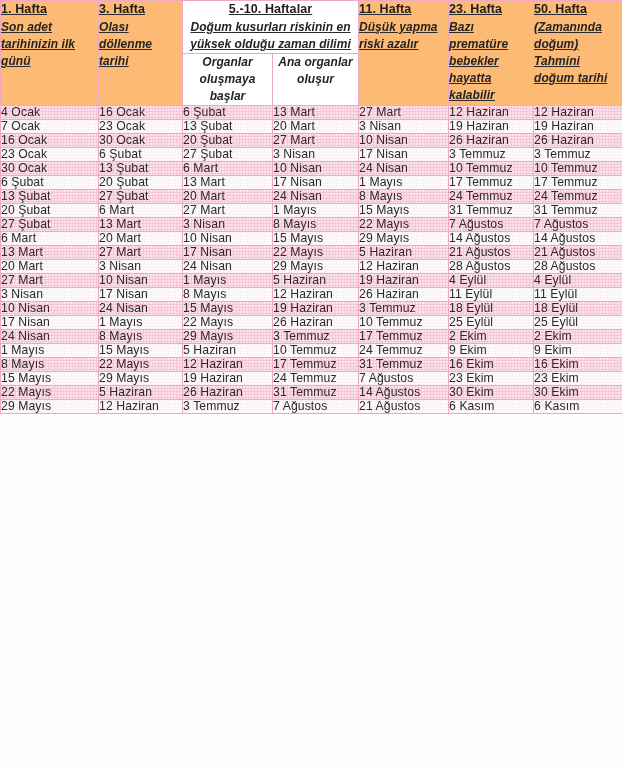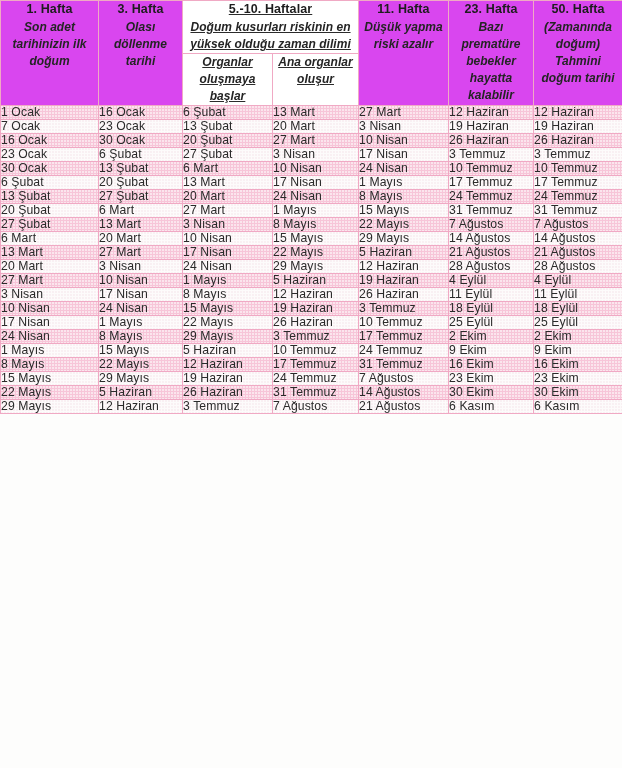--- a/index.html
+++ b/index.html
@@ -58,22 +58,23 @@
   table.cal td, table.cal th {
     border: 1px solid #f0a9c4;
     padding: 0;
     vertical-align: top;
     background-clip: padding-box;
   }
 
   
   .hdr-cell {
     padding: 7px 7px 6px 8px;
-    background: #d946ef;
-    text-align: center;
+    background: #fdba74;
+    text-align: left;
+    text-decoration: underline;
   }
   .hdr-title {
     font-weight: bold;
     font-size: 12.5px;
     color: #1d1d1d;
     line-height: 1.28;
     margin-bottom: 2px;
     letter-spacing: .1px;
   }
   .hdr-sub {
@@ -84,21 +85,20 @@
     letter-spacing: .05px;
   }
   .hdr-span-wrap {
     padding: 7px 7px 5px 8px;
     background: #ffffff;
     text-decoration: underline;
   }
   .sub-hdr-cell {
     padding: 6px 7px 7px 8px;
     background: #ffffff;
-    text-decoration: underline;
   }
 
   
   td.d {
     font-size: 12.2px;
     line-height: 1;
     padding: 6px 4px 5px 8px;
     height: 13px;
     white-space: nowrap;
     color: #2a2a2a;
@@ -141,21 +141,21 @@
       <col style="width:86px">
       <col style="width:90px">
       <col style="width:85px">
       <col style="width:89px">
     </colgroup>
 
     <thead>
       <tr>
         <th class="hdr-cell" rowspan="2">
           <div class="hdr-title">1. Hafta</div>
-          <div class="hdr-sub">Son adet tarihinizin ilk doğum</div>
+          <div class="hdr-sub">Son adet tarihinizin ilk günü</div>
         </th>
         <th class="hdr-cell" rowspan="2">
           <div class="hdr-title">3. Hafta</div>
           <div class="hdr-sub">Olası döllenme tarihi</div>
         </th>
         <th class="hdr-span-wrap" colspan="2">
           <div class="hdr-title">5.-10. Haftalar</div>
           <div class="hdr-sub">Doğum kusurları riskinin en yüksek olduğu zaman dilimi</div>
         </th>
         <th class="hdr-cell" rowspan="2">
@@ -176,21 +176,21 @@
           <div class="hdr-sub">Organlar oluşmaya başlar</div>
         </th>
         <th class="sub-hdr-cell">
           <div class="hdr-sub">Ana organlar oluşur</div>
         </th>
       </tr>
     </thead>
 
     <tbody id="cal-body">
         <tr class="pink">
-          <td class="d">1 Ocak</td>
+          <td class="d">4 Ocak</td>
           <td class="d">16 Ocak</td>
           <td class="d">6 Şubat</td>
           <td class="d">13 Mart</td>
           <td class="d">27 Mart</td>
           <td class="d">12 Haziran</td>
           <td class="d">12 Haziran</td>
         </tr>
         <tr class="white">
           <td class="d">7 Ocak</td>
           <td class="d">23 Ocak</td>

